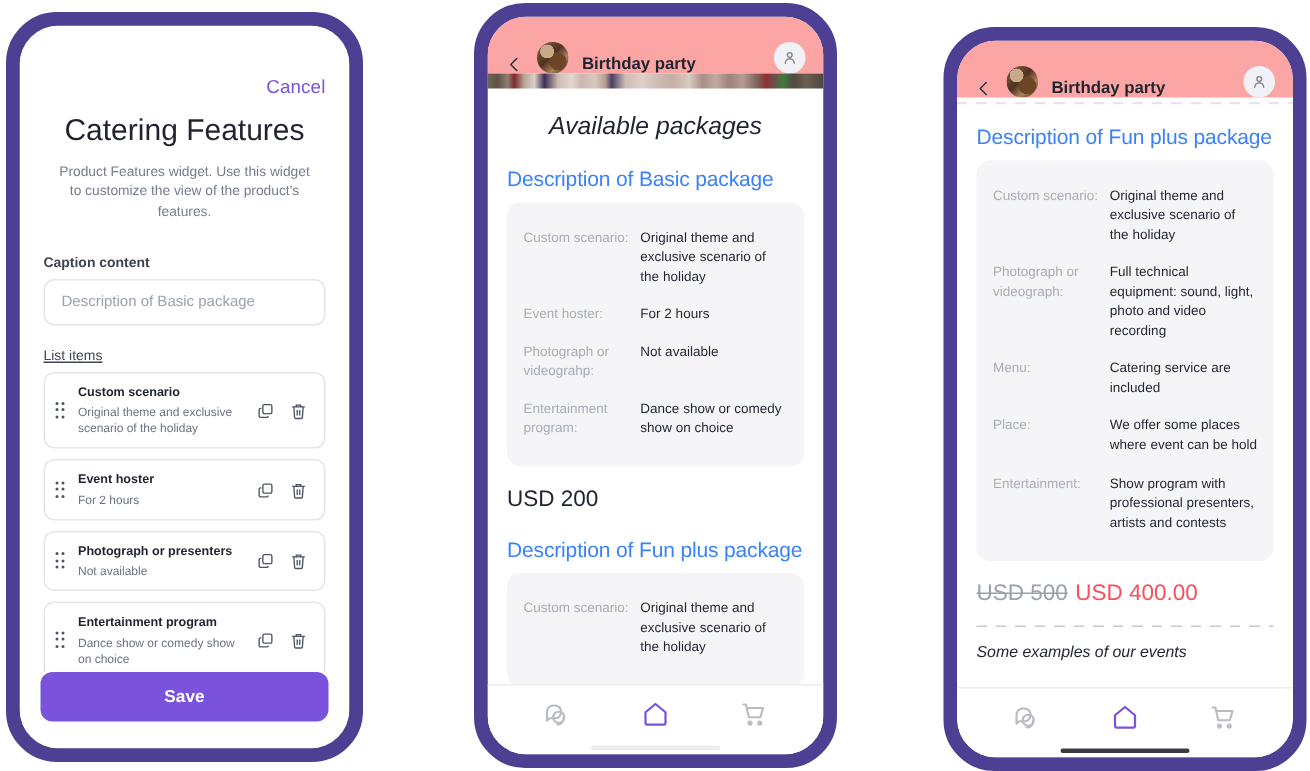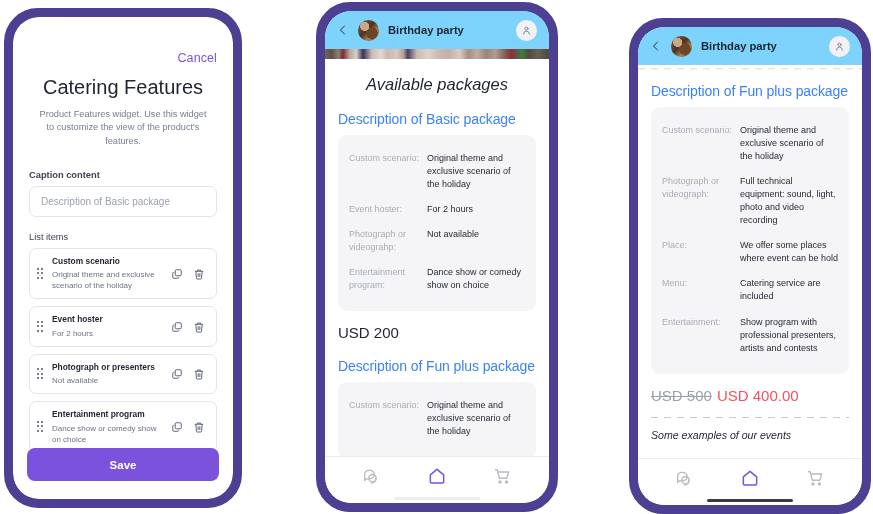--- a/index.html
+++ b/index.html
@@ -54,21 +54,21 @@
   .field-label {
     font-size: 9.3px; color: #3d4452; margin-top: 22px; font-weight: 700;
   }
   .caption-input {
     margin-top: 6px; height: 31px; width: 100%;
     border: 1px solid #e2e5ea; border-radius: 7px;
     display: flex; align-items: center; padding: 0 11px;
     background: #fff;
   }
   .caption-input .ph { font-size: 10px; color: #9aa1ad; }
-  .list-label { font-size: 9.3px; color: #3d4452; margin-top: 15px; }
+  .list-label { font-size: 9.3px; color: #3d4452; margin-top: 15px; text-decoration: underline; }
 
   .list-items { margin-top: 6px; display: flex; flex-direction: column; gap: 7px; }
   .li-card {
     border: 1px solid #e2e5ea; border-radius: 7px; background: #fff;
     display: flex; align-items: center; padding: 7px 9px 7px 6px; gap: 7px;
   }
   .drag-handle {
     width: 9px; flex: 0 0 9px; display: grid;
     grid-template-columns: 3px 3px; grid-auto-rows: 3px; gap: 1.6px;
     justify-content: center;
@@ -84,22 +84,22 @@
   .p1-footer { padding: 0 14px 18px 14px; }
   .save-btn {
     width: 100%; height: 33px; border-radius: 8px;
     background: #7b52db; color: #fff; font-size: 11.5px; font-weight: 700;
     display: flex; align-items: center; justify-content: center; border: none;
     font-family: "Liberation Sans", sans-serif;
   }
 
   
   .app-header {
-    height: 38px; display: flex; align-items: center; gap: 9px;
-    padding: 0 12px; background: #7dd3fc; flex: 0 0 auto;
+    height: 38px; display: flex; align-items: flex-end; gap: 9px;
+    padding: 0 12px; background: #fca5a5; flex: 0 0 auto;
   }
   .back-chev { width: 12px; height: 12px; color: #2b303b; }
   .back-chev svg { width: 100%; height: 100%; display: block; }
   .avatar {
     width: 21px; height: 21px; border-radius: 50%;
     background:
       radial-gradient(circle at 32% 30%, #caa98a 0 22%, rgba(0,0,0,0) 23%),
       radial-gradient(circle at 66% 62%, #6d4526 0 30%, rgba(0,0,0,0) 31%),
       linear-gradient(135deg, #8b6440 0%, #4d3320 45%, #a88258 70%, #3a2616 100%);
     flex: 0 0 auto;
@@ -457,26 +457,26 @@
         <div class="spec-table">
           <div class="spec-row">
             <span class="spec-key">Custom scenario:</span>
             <span class="spec-val">Original theme and exclusive scenario of the holiday</span>
           </div>
           <div class="spec-row">
             <span class="spec-key">Photograph or videograph:</span>
             <span class="spec-val">Full technical equipment: sound, light, photo and video recording</span>
           </div>
           <div class="spec-row">
+            <span class="spec-key">Menu:</span>
+            <span class="spec-val">Catering service are included</span>
+          </div>
+          <div class="spec-row">
             <span class="spec-key">Place:</span>
             <span class="spec-val">We offer some places where event can be hold</span>
-          </div>
-          <div class="spec-row">
-            <span class="spec-key">Menu:</span>
-            <span class="spec-val">Catering service are included</span>
           </div>
           <div class="spec-row">
             <span class="spec-key">Entertainment:</span>
             <span class="spec-val">Show program with professional presenters, artists and contests</span>
           </div>
         </div>
 
         <div class="price-line">
           <span class="price-old">USD 500</span><span class="price-new">USD 400.00</span>
         </div>

